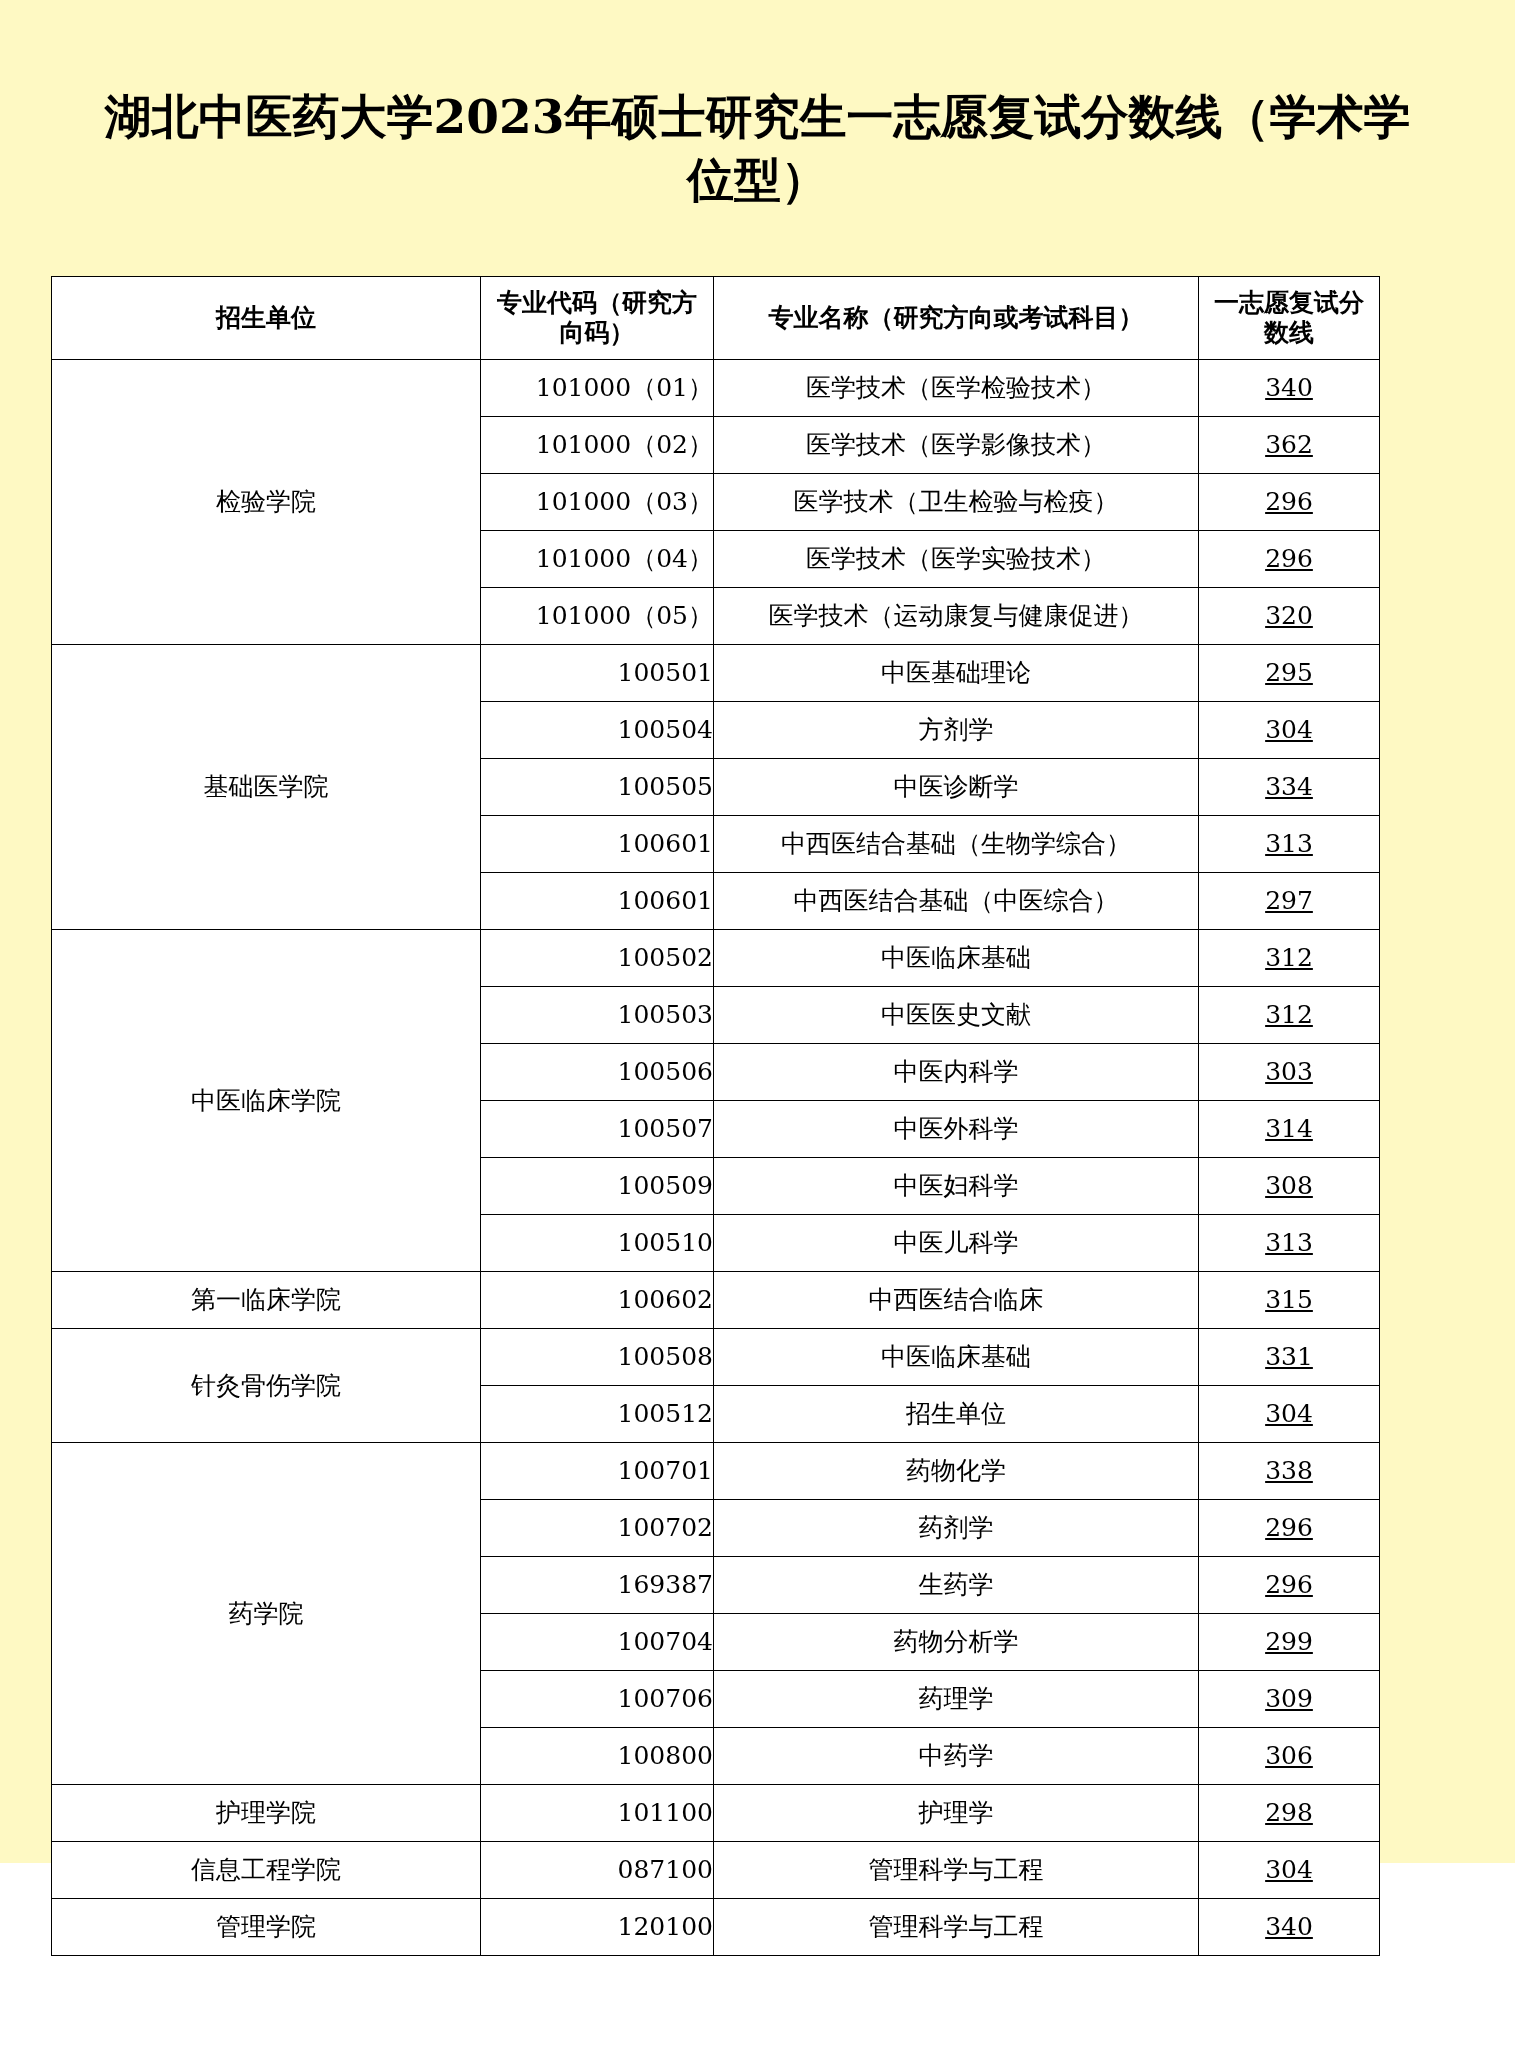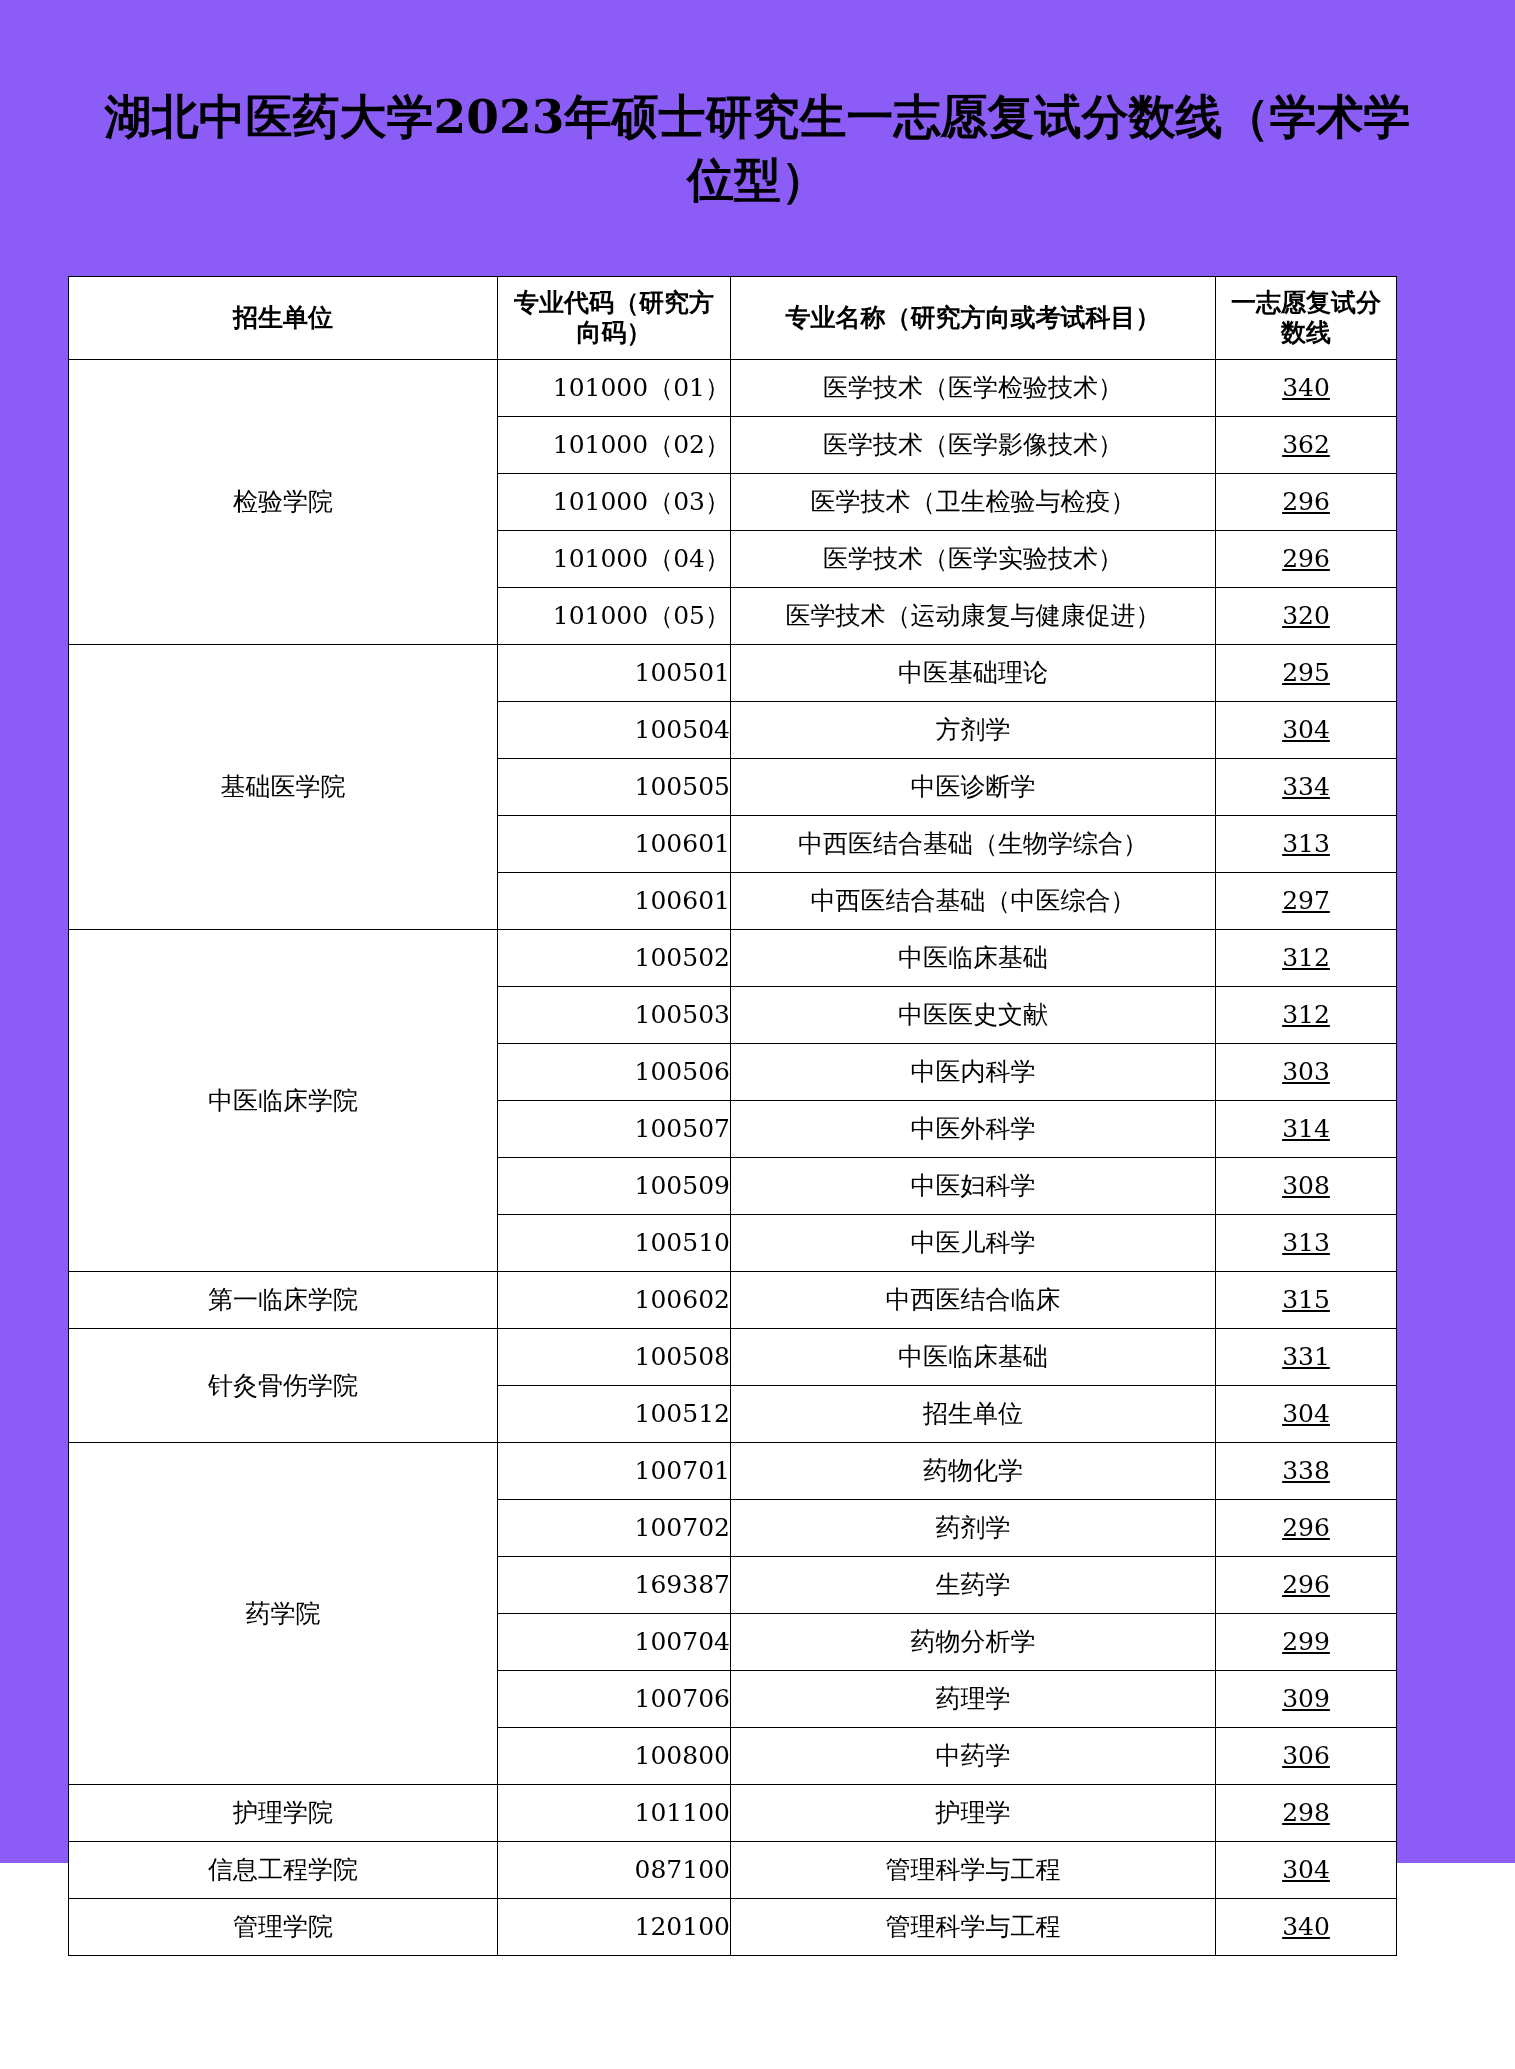--- a/index.html
+++ b/index.html
@@ -11,38 +11,38 @@
     width: 1515px;
     height: 2069px;
     font-family: "DejaVu Sans", "Liberation Sans", sans-serif;
     color: #000000;
     overflow: hidden;
   }
   .page {
     position: relative;
     width: 1515px;
     height: 1863px;
-    background: #8b5cf6;
+    background: #fef9c3;
   }
   .doc-title {
     position: absolute;
     left: 95px;
     top: 55px;
     width: 1325px;
     text-align: center;
     font-family: "DejaVu Serif", "Liberation Serif", serif;
     font-weight: 700;
     font-size: 47px;
     line-height: 1.32;
     letter-spacing: 0px;
     color: #000000;
   }
   .table-wrap {
     position: absolute;
-    left: 68px;
+    left: 51px;
     top: 276px;
     width: 1328px;
   }
   table.score-table {
     border-collapse: collapse;
     width: 1328px;
     table-layout: fixed;
     font-family: "DejaVu Serif", "Liberation Serif", serif;
     background: #ffffff;
   }

